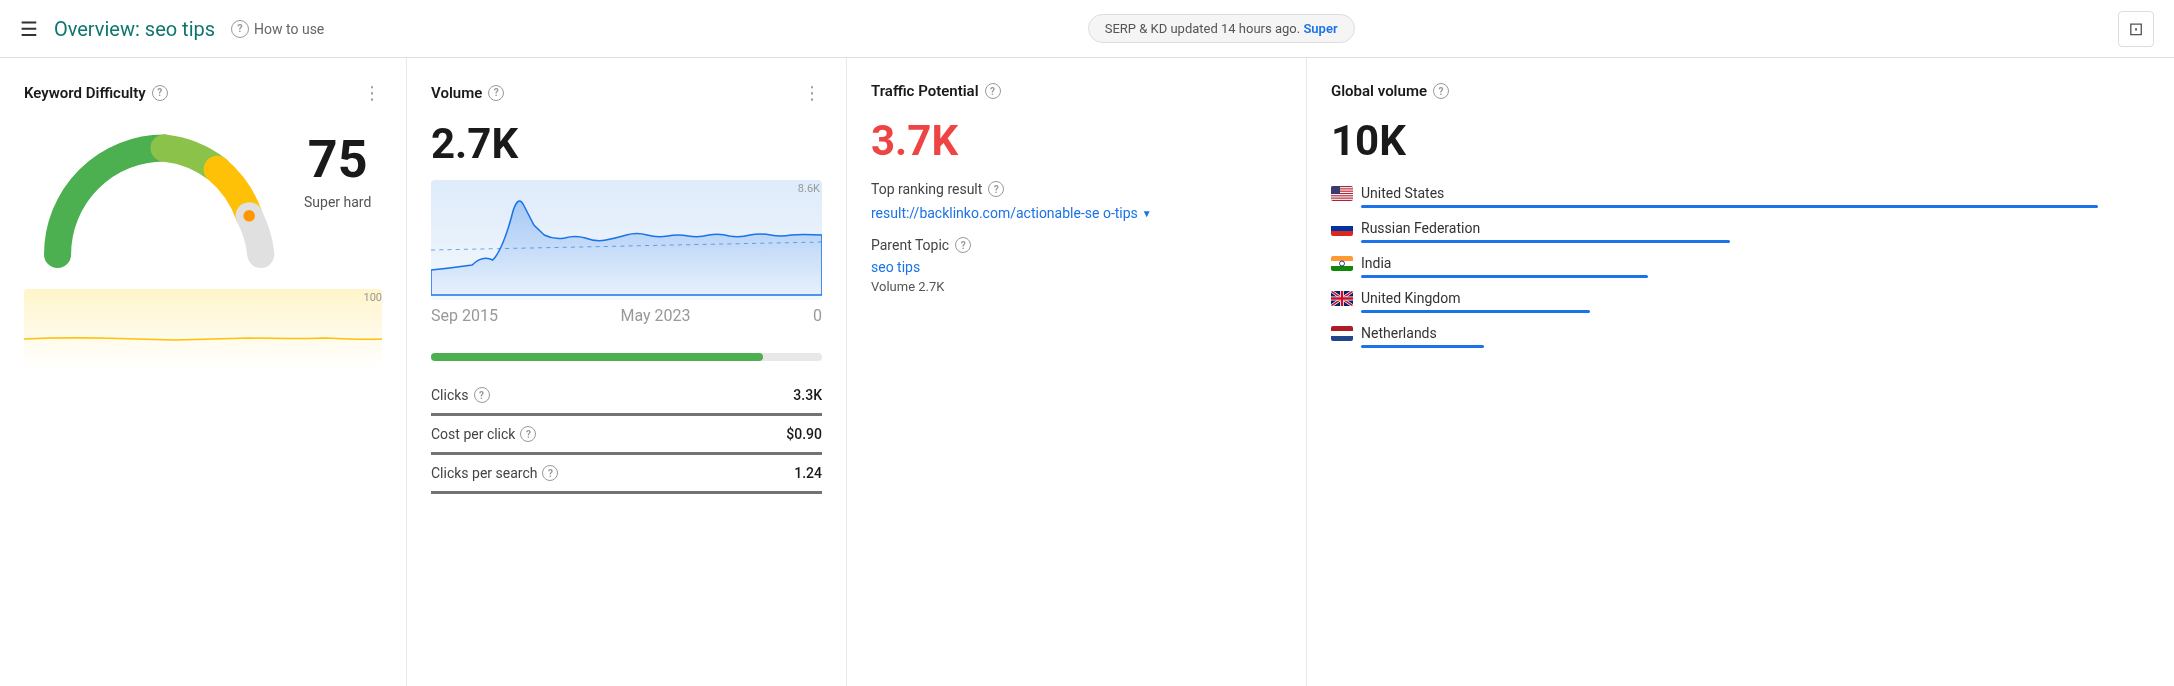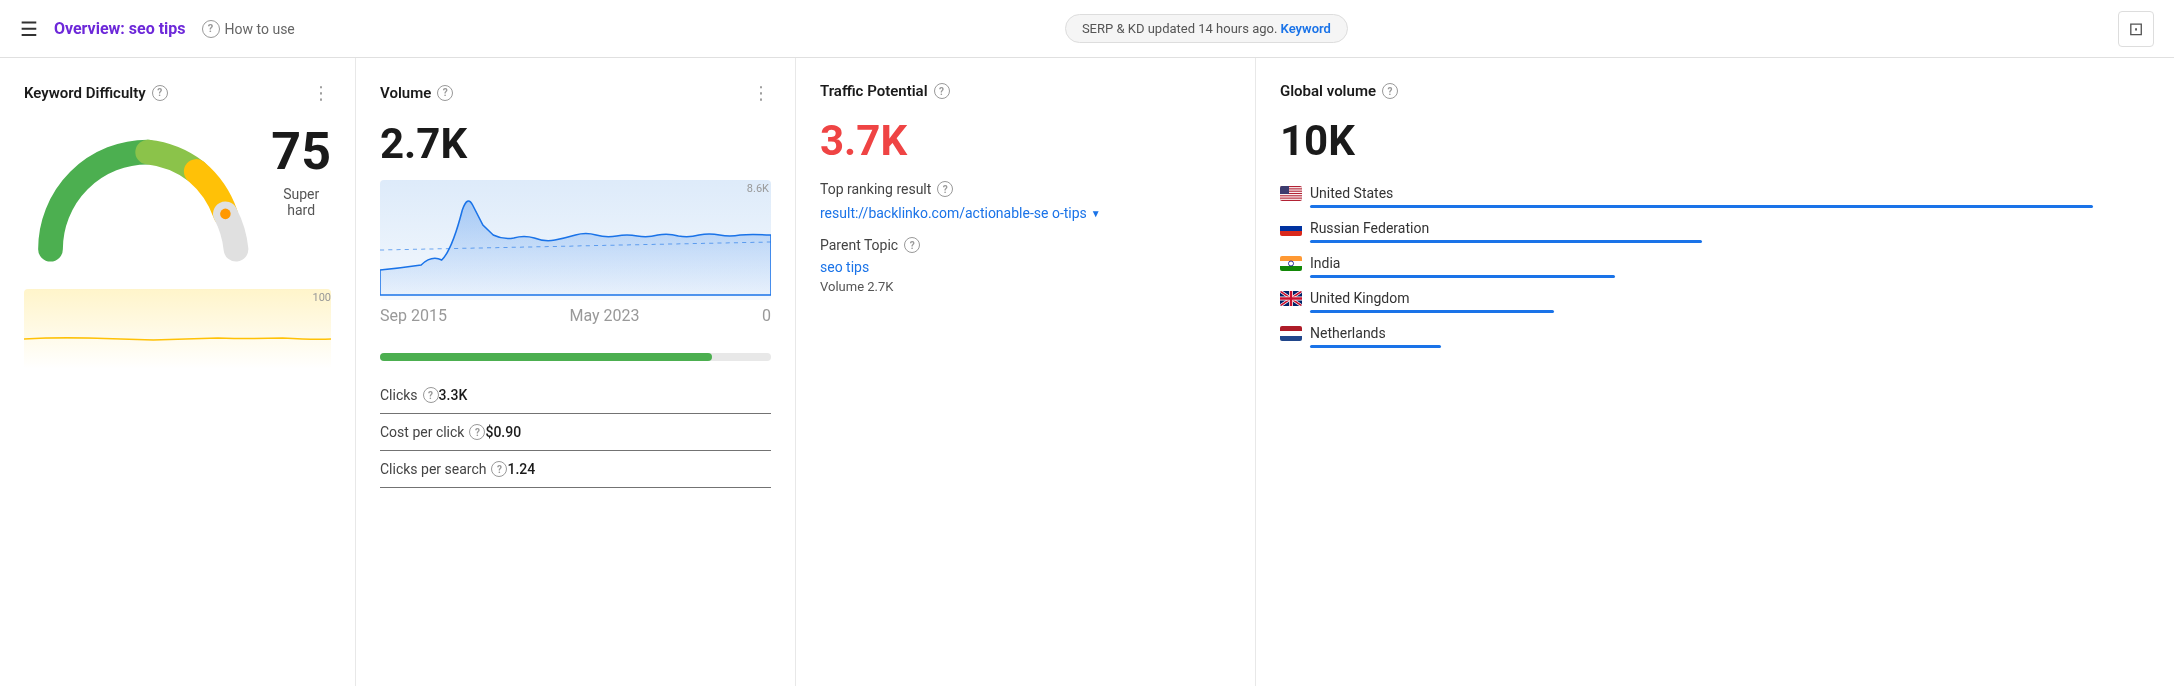--- a/index.html
+++ b/index.html
@@ -19,23 +19,23 @@
       height: 58px;
       border-bottom: 1px solid #e0e0e0;
       gap: 16px;
     }
     .header-menu-icon {
       font-size: 20px;
       cursor: pointer;
       color: #333;
     }
     .header-title {
-      font-size: 16px;
-      font-weight: 700;
-      color: #6d28d9;
+      font-size: 20px;
+      font-weight: 400;
+      color: #0f766e;
     }
     .header-help {
       display: flex;
       align-items: center;
       gap: 5px;
       color: #666;
       font-size: 14px;
       cursor: pointer;
     }
     .header-help .help-icon {
@@ -95,21 +95,21 @@
 
     
     .card {
       background: #fff;
       border-right: 1px solid #e8e8e8;
       padding: 24px;
       overflow: hidden;
     }
 
     .card-kd {
-      width: 356px;
+      width: 407px;
       flex-shrink: 0;
     }
 
     .card-volume {
       width: 440px;
       flex-shrink: 0;
     }
 
     .card-traffic {
       width: 460px;
@@ -247,24 +247,24 @@
     }
 
     .progress-bar {
       height: 100%;
       background: #4CAF50;
       border-radius: 4px;
     }
 
     .stats-row {
       display: flex;
-      justify-content: flex-start;
+      justify-content: space-between;
       align-items: center;
       padding: 10px 0;
-      border-bottom: 1px solid #737373;
+      border-bottom: 3px solid #737373;
       font-size: 14px;
     }
 
     .stats-label {
       display: flex;
       align-items: center;
       gap: 5px;
       color: #444;
     }
 
@@ -372,21 +372,21 @@
 <div class="header">
   <span class="header-menu-icon">☰</span>
   <span class="header-title">Overview: seo tips</span>
   <div class="header-help">
     <div class="help-icon">?</div>
     <span>How to use</span>
   </div>
   <div class="header-center">
     <div class="serp-badge">
       <span>SERP &amp; KD updated 14 hours ago.</span>
-      <span class="update-link">Keyword</span>
+      <span class="update-link">Super</span>
     </div>
   </div>
   <div class="header-actions">
     <div class="header-btn">
       <span>⊡</span>
     </div>
   </div>
 </div>
 
 <div class="main-content">

